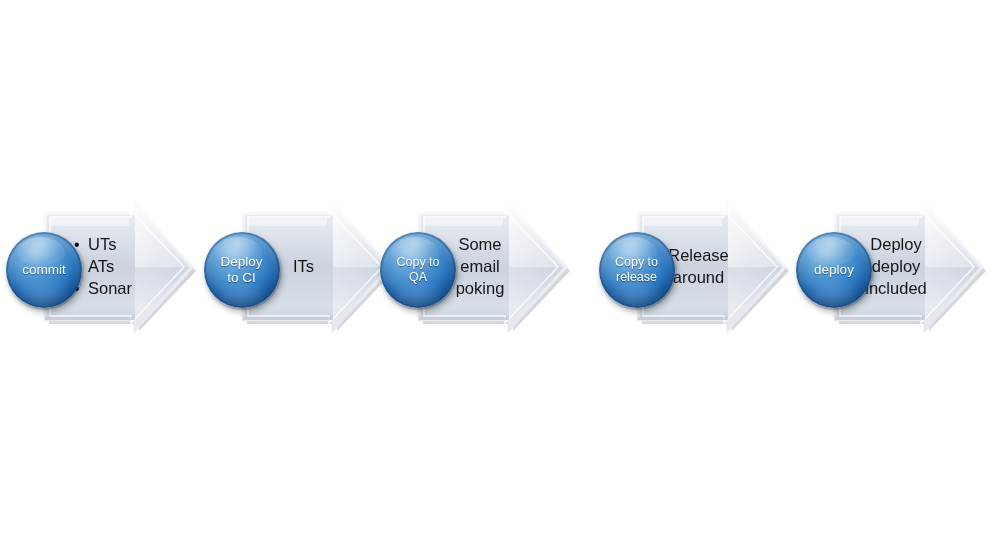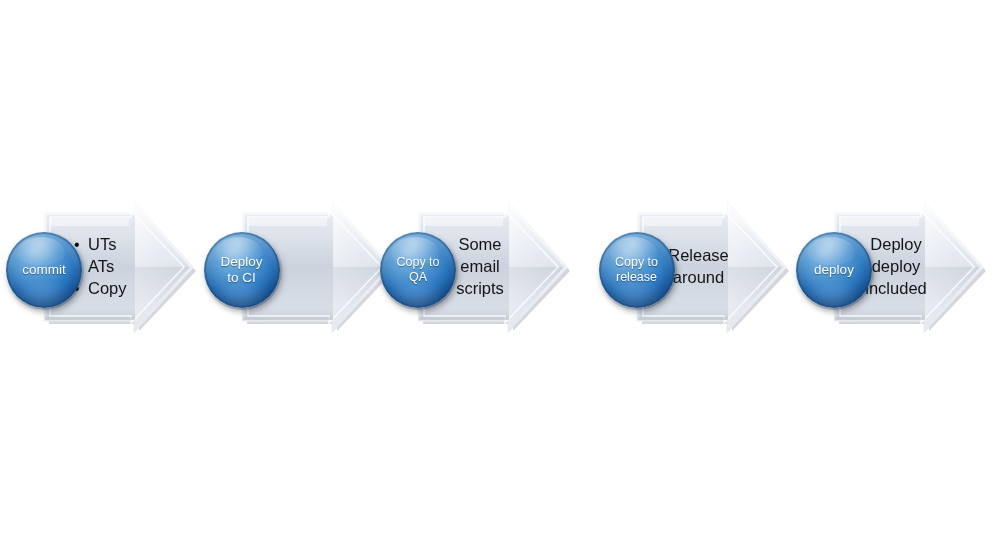--- a/index.html
+++ b/index.html
@@ -196,21 +196,21 @@
           <path d="M91 64 L148 64 L91 127 Z" fill="url(#bevHLg0)" opacity="0.55"></path>
           <path d="M1 10 H91 V0 L148 64 L91 127 V117 H1 Z" fill="none" stroke="url(#bevTg0)" stroke-width="3" opacity="0.9"></path>
           <path d="M6 14 H87 V8 L140 64 L87 120 V113 H6 Z" fill="none" stroke="#ffffff" stroke-width="1.4" opacity="0.85"></path>
           <path d="M1 114 H91 V117 H1 Z" fill="url(#bevBg0)" opacity="0.55"></path>
           <rect x="6" y="15" width="79" height="8" fill="#ffffff" opacity="0.45"></rect>
         </svg>
       </div>
       <div class="arrow-text bulleted">
         <div class="line">UTs</div>
         <div class="line">ATs</div>
-        <div class="line">Copy</div>
+        <div class="line">Sonar</div>
       </div>
       <div class="sphere">
         <div class="sphere-label">
           <div class="sline">commit</div>
         </div>
       </div>
     </div>
     <div class="stage" style="left: 197.5px;">
       <div class="arrow-wrap">
         <svg class="arrow-svg" viewBox="0 0 152 128">
@@ -247,20 +247,23 @@
           <path d="M5 14 H95 V4 L152 68 L95 128 V121 H5 Z" fill="rgba(60,70,90,0.22)"></path>
           <path d="M1 10 H91 V0 L148 64 L91 127 V117 H1 Z" fill="url(#bodyg1)" stroke="#9aa3b2" stroke-width="1.1"></path>
           <path d="M91 0 L148 64 L91 64 Z" fill="url(#bevHUg1)" opacity="0.85"></path>
           <path d="M91 64 L148 64 L91 127 Z" fill="url(#bevHLg1)" opacity="0.55"></path>
           <path d="M1 10 H91 V0 L148 64 L91 127 V117 H1 Z" fill="none" stroke="url(#bevTg1)" stroke-width="3" opacity="0.9"></path>
           <path d="M6 14 H87 V8 L140 64 L87 120 V113 H6 Z" fill="none" stroke="#ffffff" stroke-width="1.4" opacity="0.85"></path>
           <path d="M1 114 H91 V117 H1 Z" fill="url(#bevBg1)" opacity="0.55"></path>
           <rect x="6" y="15" width="79" height="8" fill="#ffffff" opacity="0.45"></rect>
         </svg>
       </div>
+      <div class="arrow-text">
+        <div class="line">ITs</div>
+      </div>
       <div class="sphere">
         <div class="sphere-label">
           <div class="sline">Deploy</div>
           <div class="sline">to CI</div>
         </div>
       </div>
     </div>
     <div class="stage" style="left: 374px;">
       <div class="arrow-wrap">
         <svg class="arrow-svg" viewBox="0 0 152 128">
@@ -300,21 +303,21 @@
           <path d="M91 64 L148 64 L91 127 Z" fill="url(#bevHLg2)" opacity="0.55"></path>
           <path d="M1 10 H91 V0 L148 64 L91 127 V117 H1 Z" fill="none" stroke="url(#bevTg2)" stroke-width="3" opacity="0.9"></path>
           <path d="M6 14 H87 V8 L140 64 L87 120 V113 H6 Z" fill="none" stroke="#ffffff" stroke-width="1.4" opacity="0.85"></path>
           <path d="M1 114 H91 V117 H1 Z" fill="url(#bevBg2)" opacity="0.55"></path>
           <rect x="6" y="15" width="79" height="8" fill="#ffffff" opacity="0.45"></rect>
         </svg>
       </div>
       <div class="arrow-text">
         <div class="line">Some</div>
         <div class="line">email</div>
-        <div class="line">scripts</div>
+        <div class="line">poking</div>
       </div>
       <div class="sphere">
         <div class="sphere-label small">
           <div class="sline">Copy to</div>
           <div class="sline">QA</div>
         </div>
       </div>
     </div>
     <div class="stage" style="left: 592.5px;">
       <div class="arrow-wrap">

